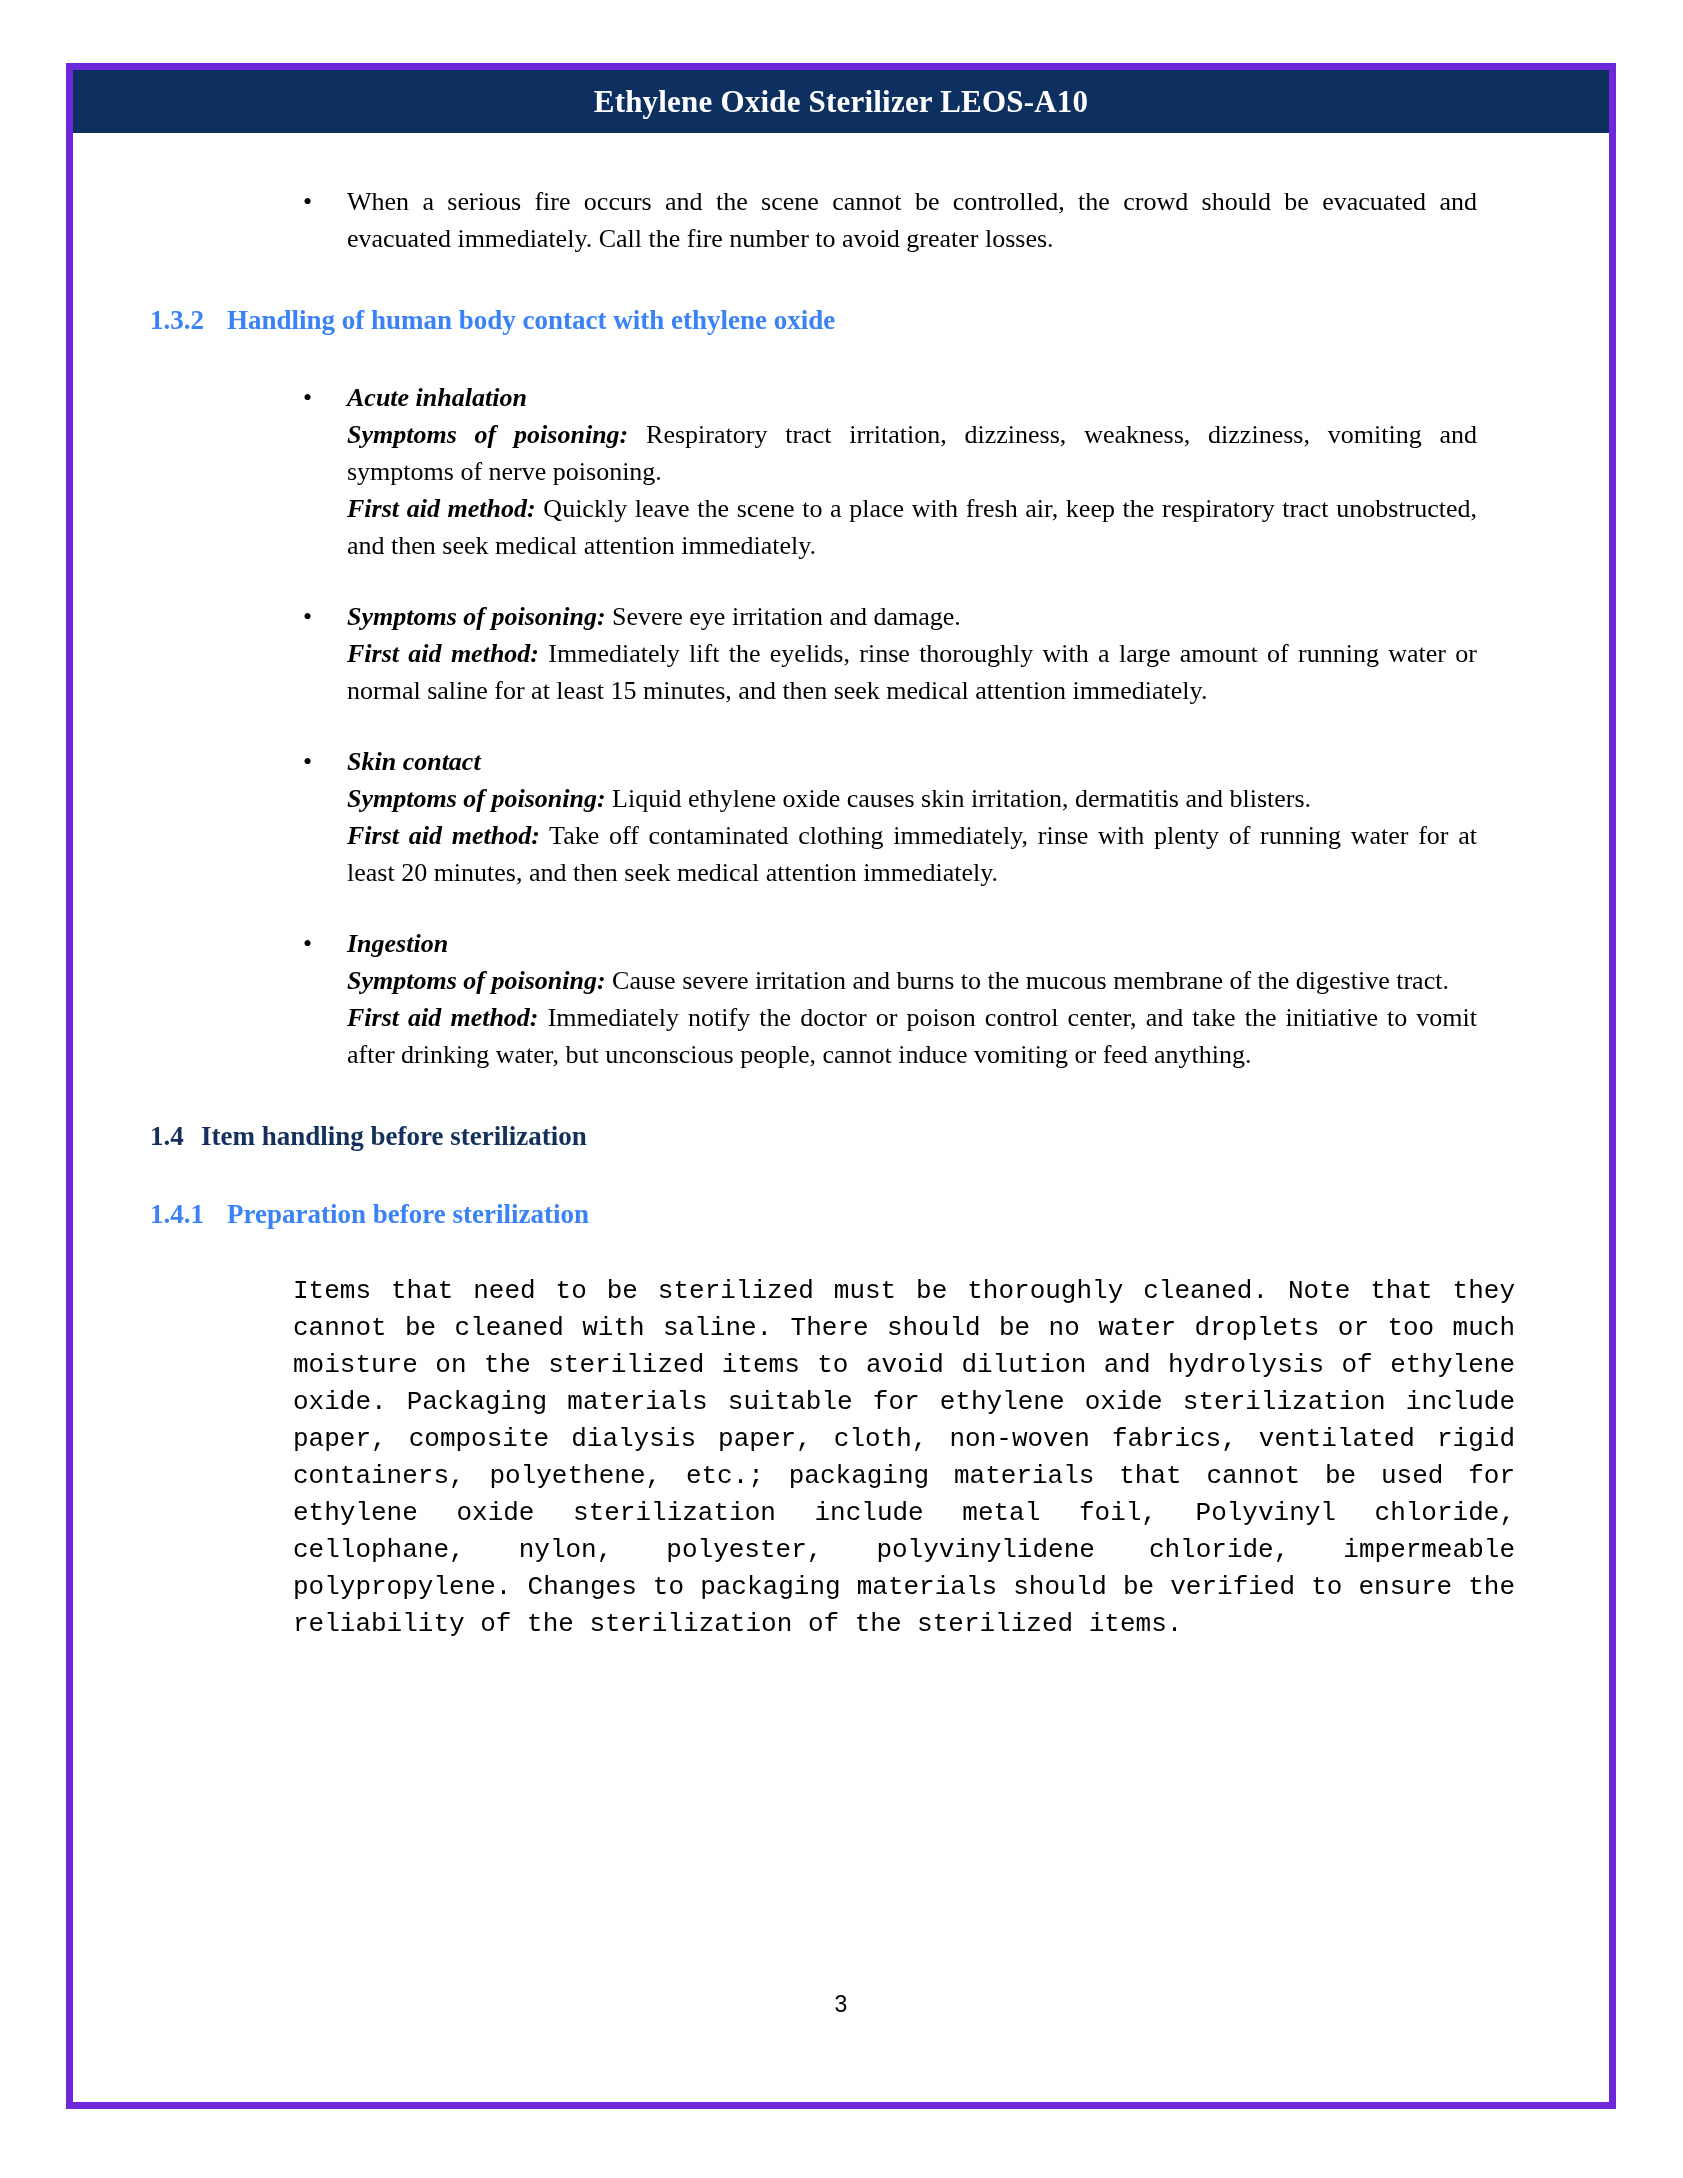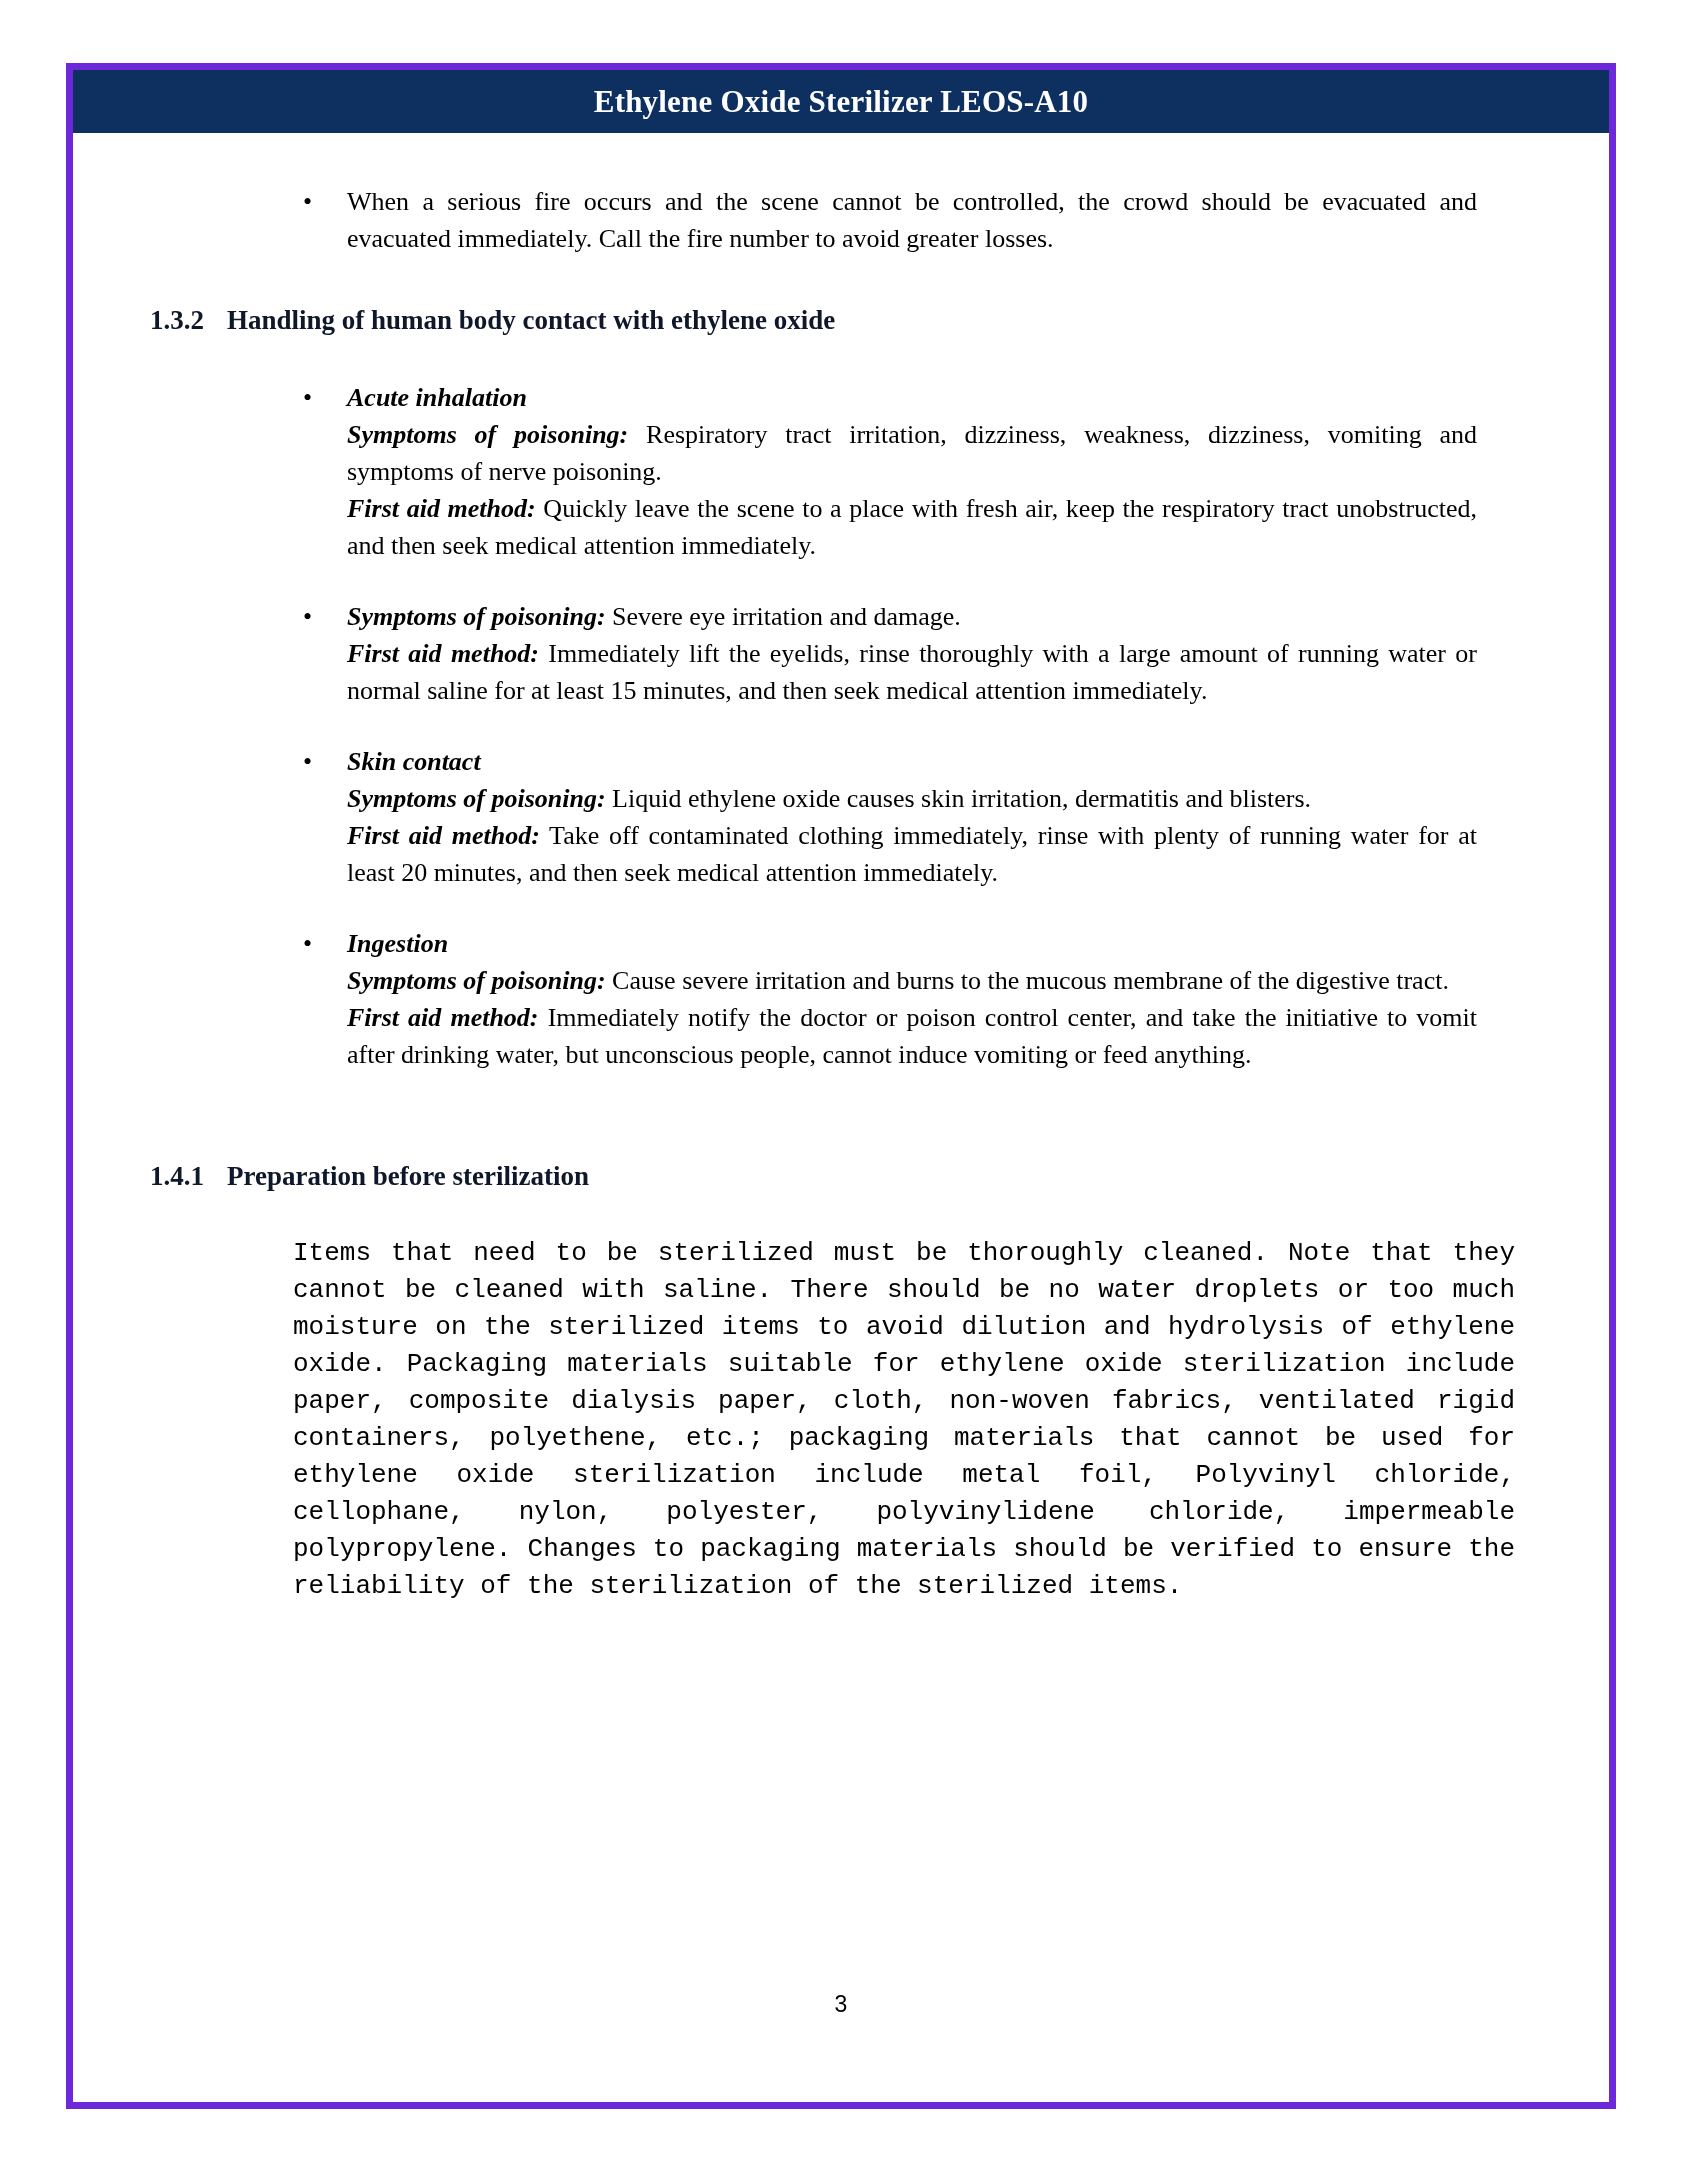--- a/index.html
+++ b/index.html
@@ -89,21 +89,21 @@
     font-size: 27px;
     line-height: 38px;
   }
   .heading-text {
     font-size: 27px;
     line-height: 38px;
   }
 
   .h2 { color: #13315c; }
   .h2 .heading-num { width: 51px; }
-  .h3 { color: #0f172a; }
+  .h3 { color: #3b82f6; }
   .h3 .heading-num { width: 77px; }
 
   .para-indent {
     margin-left: 220px;
     margin-right: 94px;
     font-family: Liberation Mono, monospace;
   }
 
   strong.lbl { font-weight: bold; font-style: italic; }
   .spacer-34 { height: 34px; }
@@ -177,20 +177,24 @@
 
     <div class="bullet-block body-text">
       <span class="bullet-marker">•</span>
       <div><strong class="lbl">Ingestion</strong></div>
       <div><strong class="lbl">Symptoms of poisoning:</strong><span> Cause severe irritation and burns to the mucous membrane of the digestive tract.</span></div>
       <div><strong class="lbl">First aid method:</strong><span> Immediately notify the doctor or poison control center, and take the initiative to vomit after drinking water, but unconscious people, cannot induce vomiting or feed anything.</span></div>
     </div>
 
     <div class="spacer-44"></div>
 
+    <div class="heading-row h2">
+      <span class="heading-num">1.4</span>
+      <span class="heading-text">Item handling before sterilization</span>
+    </div>
 
     <div class="spacer-40"></div>
 
     <div class="heading-row h3">
       <span class="heading-num">1.4.1</span>
       <span class="heading-text">Preparation before sterilization</span>
     </div>
 
     <div class="spacer-40"></div>
 

